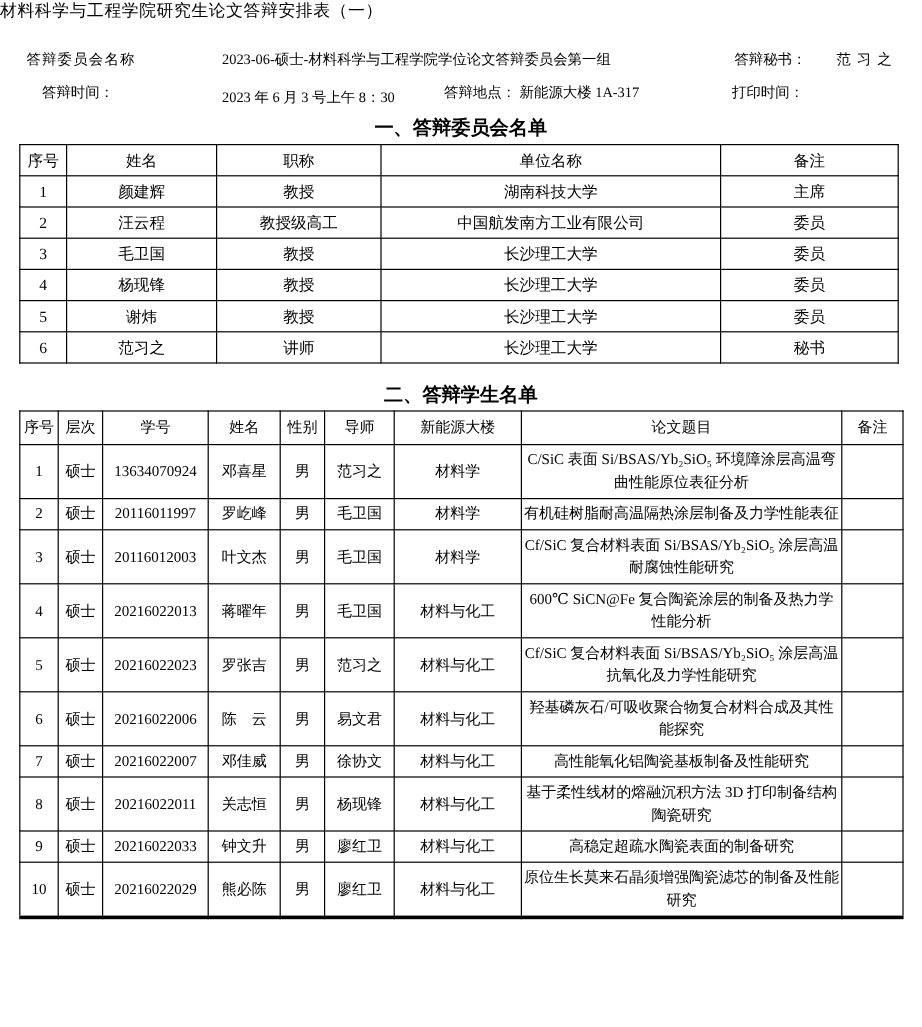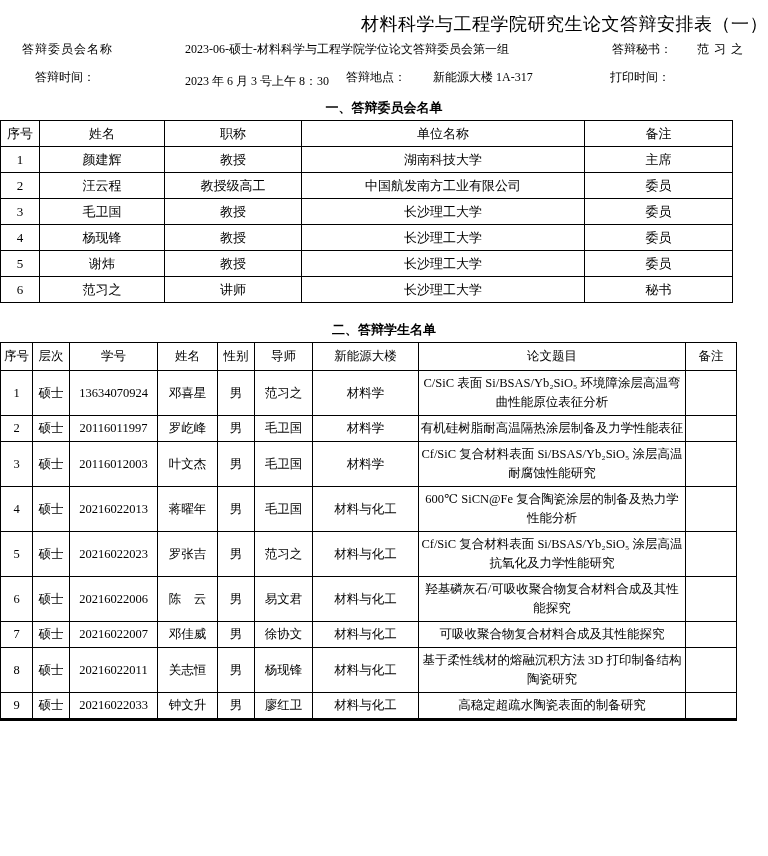--- a/index.html
+++ b/index.html
@@ -6,51 +6,51 @@
   html, body { background: #ffffff; }
   body {
     width: 768px;
     height: 856px;
     font-family: "Liberation Serif", "DejaVu Serif", serif;
     color: #000;
     position: relative;
     overflow: hidden;
   }
   .doc-title {
-    text-align: right;
-    font-size: 18px;
+    text-align: left;
+    font-size: 14px;
     letter-spacing: 0.5px;
-    padding-top: 12px;
     height: 38px;
   }
   .info-header {
     position: relative;
     height: 60px;
     font-size: 12px;
   }
   .info-header span { position: absolute; white-space: nowrap; }
   .lbl-committee   { left: 22px;  top: 3px;  letter-spacing: 1px; }
   .val-committee   { left: 185px; top: 3px; text-align: center; }
   .lbl-secretary   { left: 612px; top: 3px; }
   .val-secretary   { left: 697px; top: 3px; letter-spacing: 5px; }
   .lbl-time        { left: 35px;  top: 31px; font-family: Liberation Serif, serif; }
   .val-time        { left: 185px; top: 35px; }
-  .lbl-location    { left: 346px; top: 31px; }
+  .lbl-location    { left: 370px; top: 31px; }
   .val-location    { left: 433px; top: 31px; }
   .lbl-print       { left: 610px; top: 31px; }
   .section-title {
     text-align: center;
     font-weight: bold;
-    font-size: 13px;
+    font-size: 16px;
     height: 20px;
     line-height: 20px;
   }
   table {
     border-collapse: collapse;
     table-layout: fixed;
+    margin-left: 16px;
     padding-left: 16px;
   }
   th, td {
     border: 1px solid #000;
     text-align: center;
     vertical-align: middle;
     font-weight: normal;
     font-size: 12.5px;
     line-height: 19px;
     padding: 3px 1px;
@@ -249,21 +249,21 @@
         <td></td>
       </tr>
       <tr>
         <td>7</td>
         <td>硕士</td>
         <td>20216022007</td>
         <td>邓佳威</td>
         <td>男</td>
         <td>徐协文</td>
         <td>材料与化工</td>
-        <td>可吸收聚合物复合材料合成及其性能探究</td>
+        <td>高性能氧化铝陶瓷基板制备及性能研究</td>
         <td></td>
       </tr>
       <tr>
         <td>8</td>
         <td>硕士</td>
         <td>20216022011</td>
         <td>关志恒</td>
         <td>男</td>
         <td>杨现锋</td>
         <td>材料与化工</td>
@@ -274,14 +274,25 @@
         <td>9</td>
         <td>硕士</td>
         <td>20216022033</td>
         <td>钟文升</td>
         <td>男</td>
         <td>廖红卫</td>
         <td>材料与化工</td>
         <td>高稳定超疏水陶瓷表面的制备研究</td>
         <td></td>
       </tr>
+      <tr>
+        <td>10</td>
+        <td>硕士</td>
+        <td>20216022029</td>
+        <td>熊必陈</td>
+        <td>男</td>
+        <td>廖红卫</td>
+        <td>材料与化工</td>
+        <td>原位生长莫来石晶须增强陶瓷滤芯的制备及性能研究</td>
+        <td></td>
+      </tr>
     </tbody>
 </table>
 
 </body></html>

